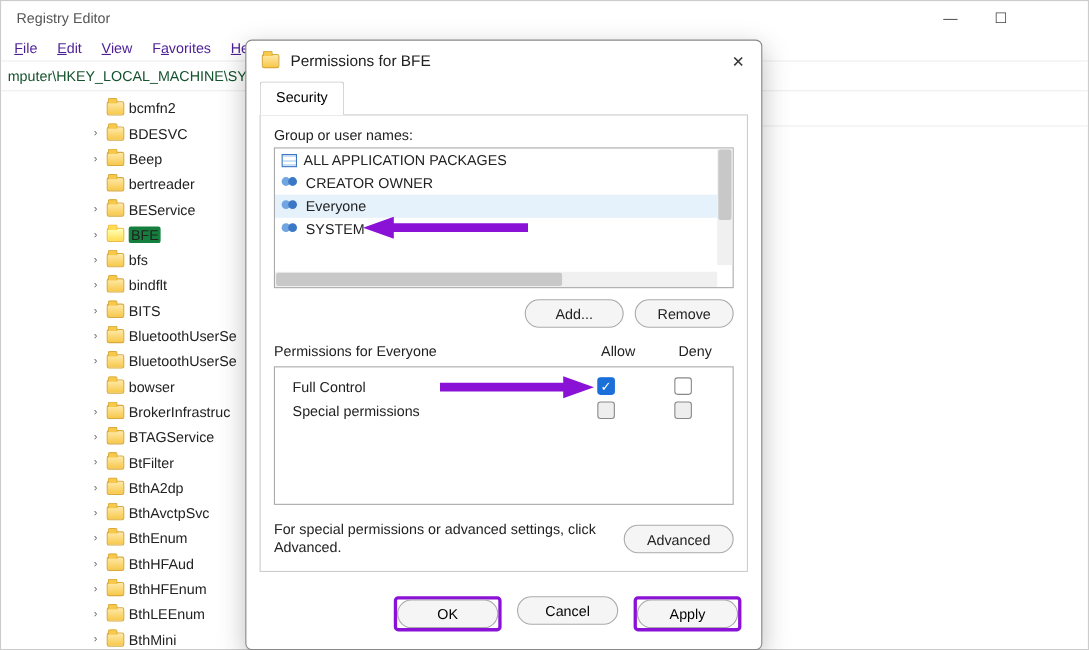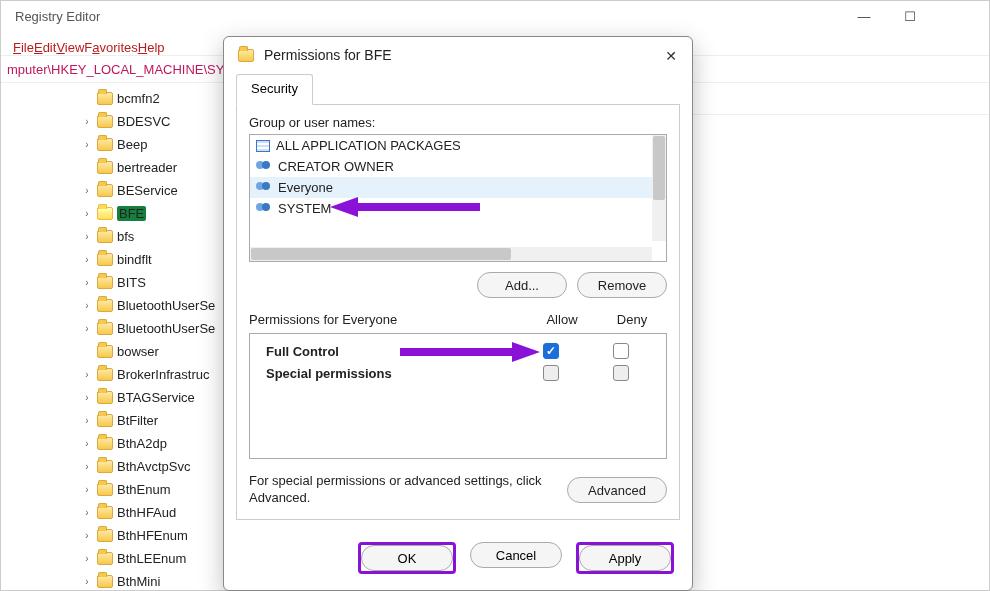--- a/index.html
+++ b/index.html
@@ -2,23 +2,23 @@
 <html><head>
 <meta charset="utf-8">
 <style>
   * { box-sizing: border-box; font-family: "Segoe UI", Arial, sans-serif; }
   body { margin: 0; background: #fff; width: 990px; height: 591px; overflow: hidden; position: relative; }
   .window { width: 990px; height: 591px; border: 1px solid #ccc; background: #fff; display: flex; flex-direction: column; }
   .titlebar { height: 30px; display:flex; align-items:center; padding: 0 10px; font-size: 13px; color: #555; justify-content: space-between; }
   .titlebar .title { padding-left: 4px; }
   .win-controls { display: flex; gap: 0; }
   .win-btn { width: 46px; height: 30px; display:flex; align-items:center; justify-content:center; color:#444; }
-  .menubar { height: 24px; display:flex; align-items:flex-end; padding: 0 12px; font-size: 13px; color:#b91c1c; }
+  .menubar { height: 24px; display:flex; align-items:center; gap:18px; padding: 0 12px; font-size: 13px; color:#4c1d95; }
   .menubar span { cursor: default; }
-  .addrbar { height: 28px; padding: 0 6px; font-size: 13px; color:#be185d; display:flex; align-items:center; border-top:1px solid #eee; border-bottom:1px solid #eee; overflow:hidden; white-space:nowrap; }
+  .addrbar { height: 28px; padding: 0 6px; font-size: 13px; color:#14532d; display:flex; align-items:center; border-top:1px solid #eee; border-bottom:1px solid #eee; overflow:hidden; white-space:nowrap; }
   .content { flex:1; display:flex; overflow:hidden; }
   .tree { width: 240px; border-right: 1px solid #eee; padding: 4px 0 4px 2px; overflow:hidden; font-size:13px; color:#222; }
   .tree-item { display:flex; align-items:center; height:23px; padding-left:4px; gap:4px; white-space:nowrap; }
   .tree-item.selected .folder { filter: brightness(1.1); }
   .tree-item.selected .label { background:#15803d; padding:0 2px; border-radius:2px; }
   .chev { width:12px; height:12px; color:#666; display:flex; align-items:center; justify-content:center; font-size:10px; }
   .folder { width:16px; height:13px; background: linear-gradient(#ffe9a8,#f7c94b); border:1px solid #d9a93c; border-radius:2px; position:relative; }
   .folder::before { content:""; position:absolute; top:-4px; left:0; width:7px; height:4px; background:#f7c94b; border:1px solid #d9a93c; border-bottom:none; border-radius:2px 2px 0 0; }
   .spacer { width: 70px; }
   .list { flex:1; padding:4px 0; overflow:hidden; }
@@ -42,21 +42,21 @@
   .lb-hthumb { position:absolute; left:1px; bottom:1px; height:12px; width:260px; background:#c8c8c8; border-radius:2px; }
   .lb-row { display:flex; align-items:center; gap:6px; height:21px; padding:0 6px; font-size:13px; }
   .lb-row.sel { background:#e6f2fb; }
   .people-icon { width:16px; height:12px; position:relative; }
   .people-icon::before, .people-icon::after { content:""; position:absolute; width:8px; height:8px; border-radius:50%; background:#3a77c4; top:0; }
   .people-icon::before { left:0; background:#6fa6e2;}
   .people-icon::after { left:6px; }
   .pkg-icon { width:14px; height:12px; border:1px solid #3a77c4; background:repeating-linear-gradient(#cfe0f5,#cfe0f5 2px,#fff 2px,#fff 4px); }
   .btnrow { display:flex; justify-content:flex-end; gap:10px; margin:10px 0 14px; }
   .winbtn { min-width:90px; height:26px; border:1px solid #aaa; background:#f5f5f5; border-radius:13px; font-size:13px; display:flex; align-items:center; justify-content:center; }
-  .perm-table { border:1px solid #aaa; padding:6px 10px 16px; height:126px;font-weight:bold; }
+  .perm-table { border:1px solid #aaa; padding:6px 10px 16px; height:126px; }
   .perm-hdr { display:flex; font-size:13px; margin-bottom:6px; }
   .ph-name { flex:1; }
   .ph-col { width:70px; text-align:center; }
   .perm-row { display:flex; align-items:center; height:22px; }
   .pr-name { flex:1; padding-left:6px; }
   .cbx { width:16px; height:16px; border:1px solid #888; border-radius:3px; margin:0 auto; display:flex; align-items:center; justify-content:center; }
   .cbx.checked { background:#1a6fd8; border-color:#1a6fd8; color:#fff; }
   .cbx.checked::after { content:"✓"; font-size:12px; line-height:1; color:#fff; }
   .cbx.partial { background:#eee; }
   .adv-row { display:flex; align-items:center; margin:14px 0 6px; gap:10px; }

